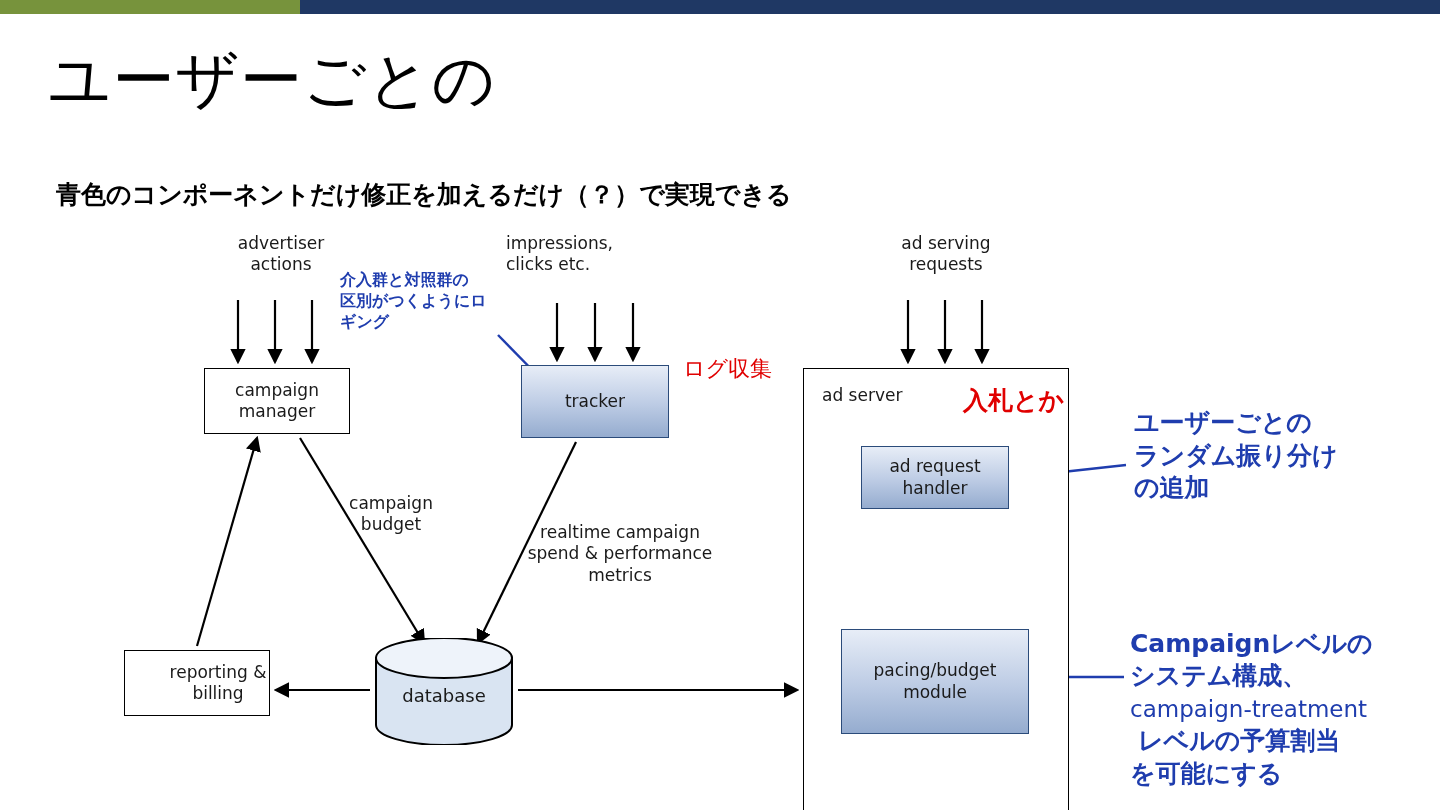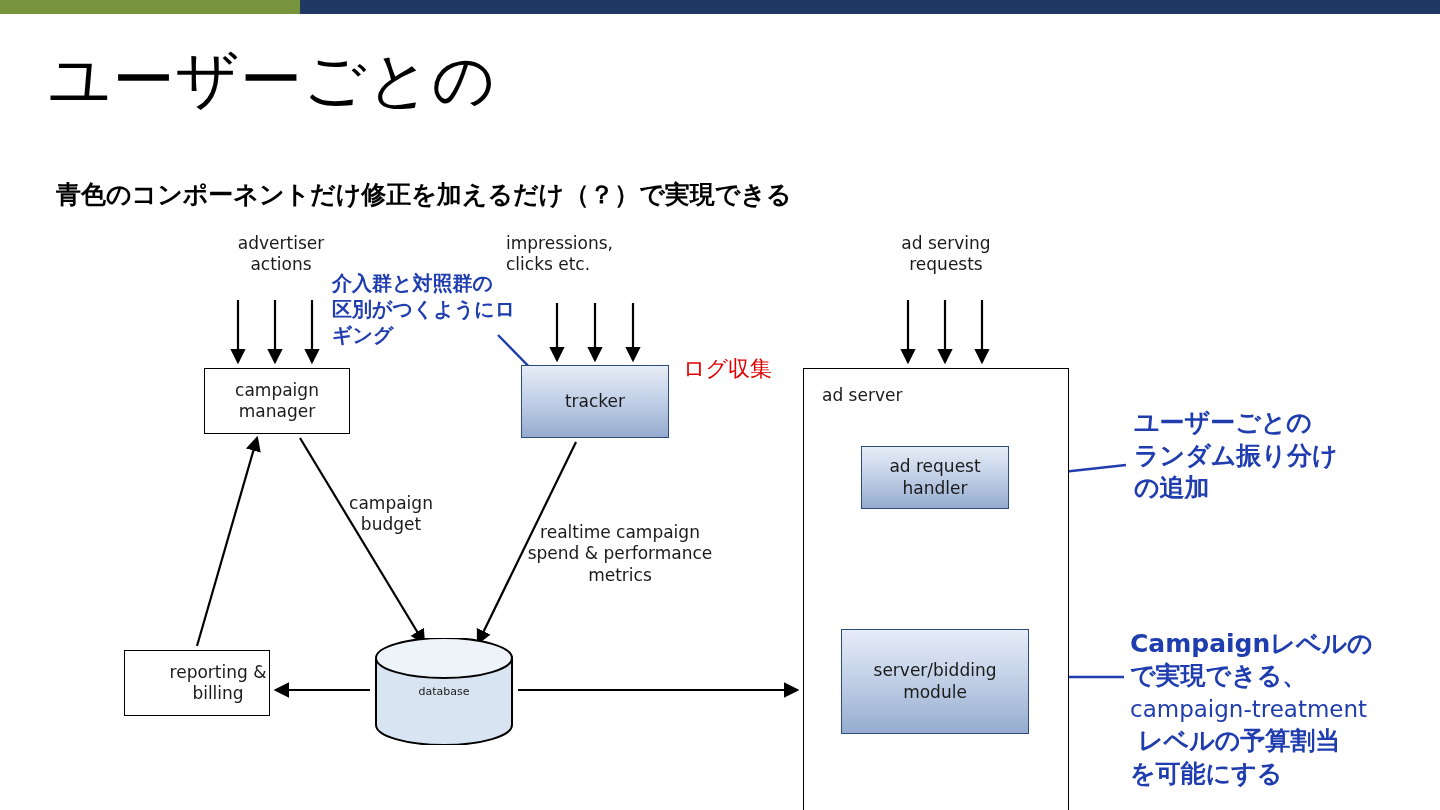--- a/index.html
+++ b/index.html
@@ -108,21 +108,21 @@
     position: absolute;
     left: 374px; top: 413px;
     width: 140px; height: 107px;
   }
   .db-label {
     position: absolute;
     left: 0; top: 47px;
     width: 140px;
     text-align: center;
     font-family: "DejaVu Sans", sans-serif;
-    font-size: 11px;
+    font-size: 18px;
     color: #1a1a1a;
   }
 
   
   .dtext {
     position: absolute;
     font-family: "DejaVu Sans", sans-serif;
     font-size: 17px;
     line-height: 1.25;
     color: #1a1a1a;
@@ -139,21 +139,21 @@
   
   .annot {
     position: absolute;
     font-family: "DejaVu Sans", sans-serif;
     line-height: 1.3;
     white-space: pre-line;
   }
   .annot-blue { color: #1F3DAE; }
   .annot-red  { color: #E00000; margin-left: 35px; }
 
-  #annot-logging   { left: 332px; top: 45px; width: 270px; font-size: 20px; font-weight: 700; }
+  #annot-logging   { left: 340px; top: 45px; width: 270px; font-size: 16px; font-weight: 700; }
   #annot-logcollect{ left: 648px; top: 130px; width: 180px; font-size: 22px; }
   #annot-bid       { left: 928px; top: 160px; width: 160px; font-size: 25px; font-weight: 700; }
   #annot-random    { left: 1134px; top: 182px; width: 300px; font-size: 25px; font-weight: 700; }
   #annot-campaign-level { left: 1130px; top: 370px; width: 310px; font-size: 25px; font-weight: 700; }
   #annot-campaign-level .small { font-size: 23px; font-weight: 400; }
 </style>
 </head>
 <body>
 
 <div class="topbar-green"></div>
@@ -224,42 +224,43 @@
 
   <div class="node node-blue" id="node-tracker" style="white-space:pre-line;">tracker</div>
 
   <div class="node node-container" id="node-ad-server">
     <span class="ad-server-label">ad server</span>
   </div>
 
   <div class="node node-blue" id="node-ad-request-handler" style="white-space:pre-line;">ad request
 handler</div>
 
-  <div class="node node-blue" id="node-pacing-bidding" style="white-space:pre-line;">server/bidding
+  <div class="node node-blue" id="node-pacing-bidding" style="white-space:pre-line;">pacing/budget
 module</div>
 
   <div class="node node-plain" id="node-reporting-billing" style="white-space:pre-line;padding-left:42px;">reporting &amp;
 billing</div>
 
   <div class="db">
     <svg width="140" height="107">
       <path d="M2,20 L2,87 A68,20 0 0,0 138,87 L138,20 Z" fill="#d9e4f2" stroke="#000" stroke-width="2"></path>
       <ellipse cx="70" cy="20" rx="68" ry="20" fill="#eef3fa" stroke="#000" stroke-width="2"></ellipse>
     </svg>
     <span class="db-label">database</span>
   </div>
 
   <div class="annot annot-blue" id="annot-logging">介入群と対照群の
 区別がつくようにロ
 ギング</div>
   <div class="annot annot-red" id="annot-logcollect">ログ収集</div>
+  <div class="annot annot-red" id="annot-bid">入札とか</div>
   <div class="annot annot-blue" id="annot-random">ユーザーごとの
 ランダム振り分け
 の追加</div>
   <div class="annot annot-blue" id="annot-campaign-level">
     <span style="white-space:pre-line;">Campaignレベルの
-で実現できる、</span>
+システム構成、</span>
     <span class="small">campaign-treatment</span>
     <span style="white-space:pre-line;margin-left:8px;">レベルの予算割当
 を可能にする</span>
   </div>
 
 </div>
 
 </body></html>

